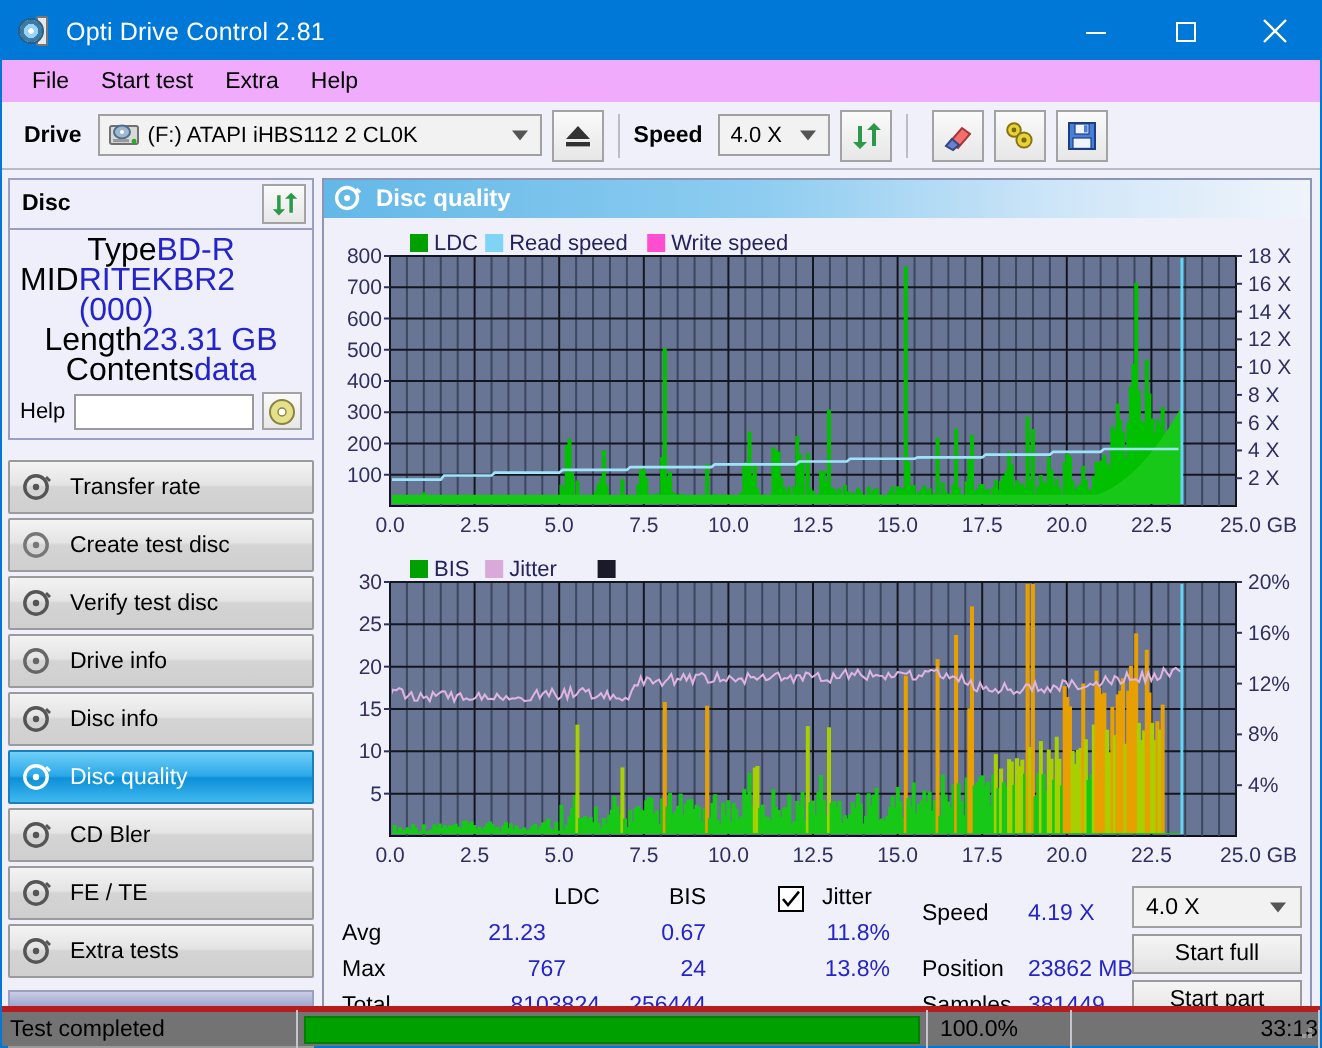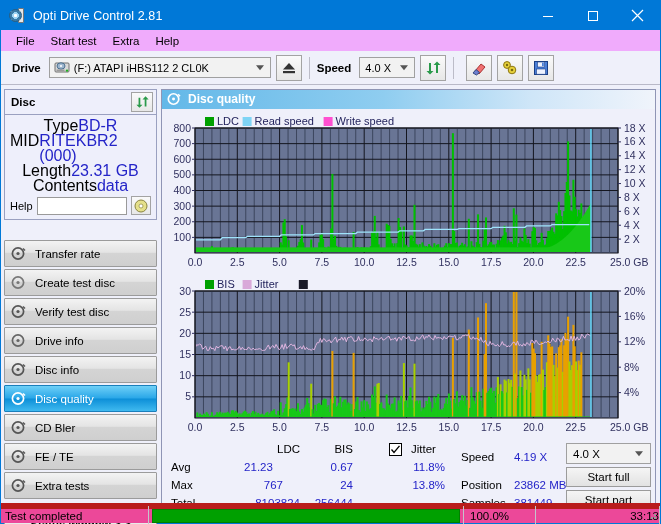--- a/index.html
+++ b/index.html
@@ -119,21 +119,21 @@
   .disc-head .t { font-weight: bold; font-size: 11.5px; padding-left:3px;}
   .disc-rows { padding: 3px 5px 4px 5px; }
   .drow { display: flex; justify-content: center; line-height: 15px; font-size: 16px;}
   .drow .k { color: #000; }
   .drow .v { color: #2424c8; }
   .label-row { display: flex; align-items: center; margin-top: 3px; gap: 4px;}
   .label-row .txtbox {
     flex: 1; height: 18px; background: #fff; border: 1px solid #9a9a9a;
   }
 
-  .navlist { margin-top: 20px; border-radius: 28px; }
+  .navlist { margin-top: 10px; border-radius: 28px; }
   .navbtn {
     height: 27px;
     margin-bottom: 2px;
     border: 1px solid #9b9b9b;
     background: linear-gradient(#f3f3f3 0%, #e4e4e4 45%, #d4d4d4 50%, #cfcfcf 100%);
     display: flex; align-items: center;
     font-size: 11.5px; color: #000;
     padding-left: 6px;
     border-radius: 1px;
   }
@@ -198,22 +198,22 @@
     width: 85px; height: 21px;
     background: #f2f2f2; border: 1px solid #a0a0a0;
     font-size: 11.5px; padding-left: 6px;
     display:flex; align-items:center;
   }
 
   
   #statusbar {
     position: absolute; left: 0; bottom: 0;
     width: 659px; height: 20px;
-    background: #ec4899;
-    border-top: 6px solid #b91c1c;
+    background: #737373;
+    border-top: 3px solid #b91c1c;
     display: flex; align-items: center;
     font-size: 11.5px;
   }
   #statusbar .seg { height: 20px; display:flex; align-items:center; border-right: 1px solid #c4c4cc;}
   #sb-text { width: 148px; padding-left: 4px; }
   #sb-prog { width: 315px; padding: 2px 3px; }
   #sb-prog .bar { height: 14px; background: #00a000; border:1px solid #008000; width:100%; }
   #sb-pct { width: 72px; padding-left: 6px; }
   #sb-time { flex:1; justify-content: flex-end; border-right:none;}
   #grip { position:absolute; right:2px; bottom:2px; width:12px; height:12px; }

